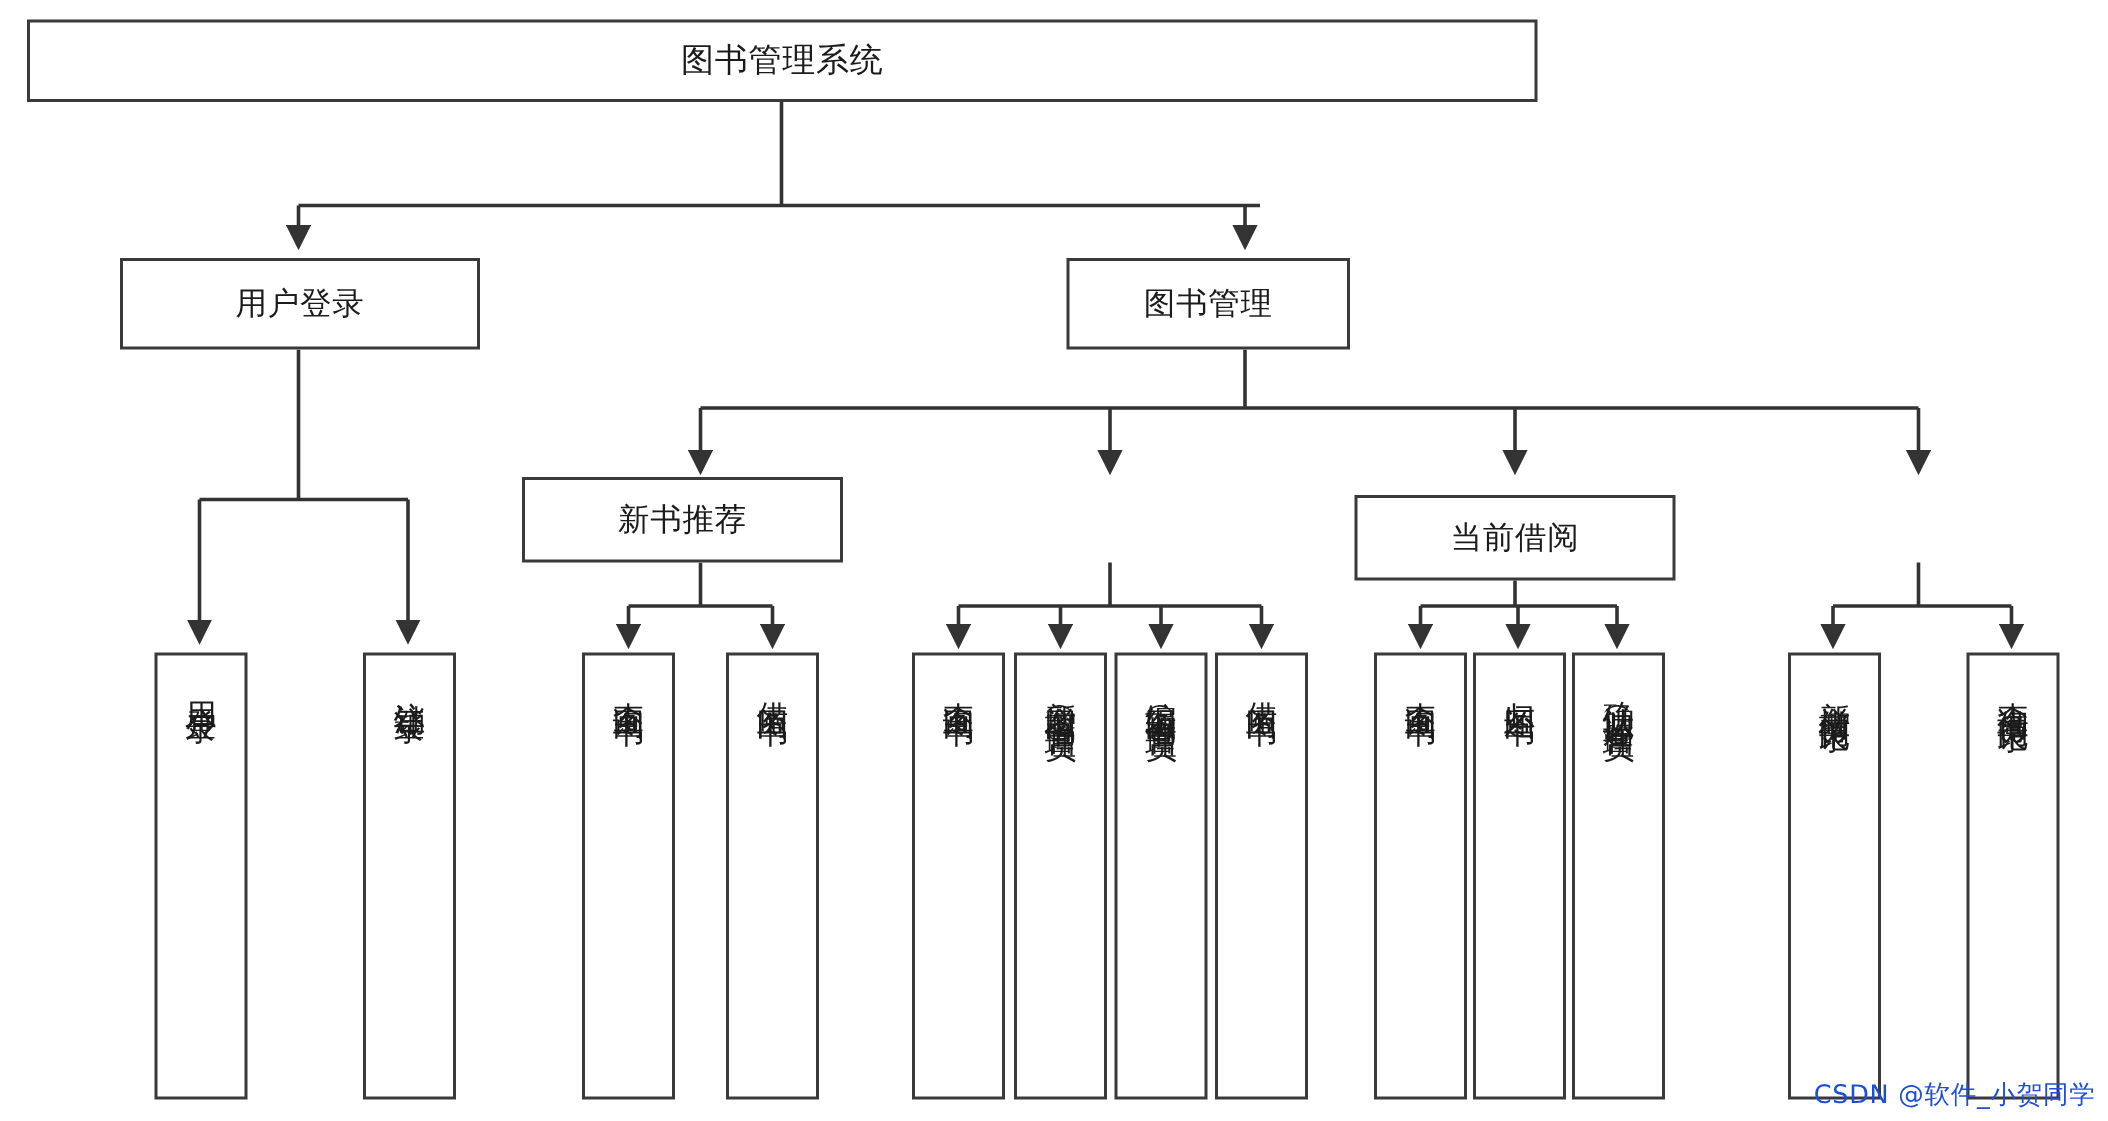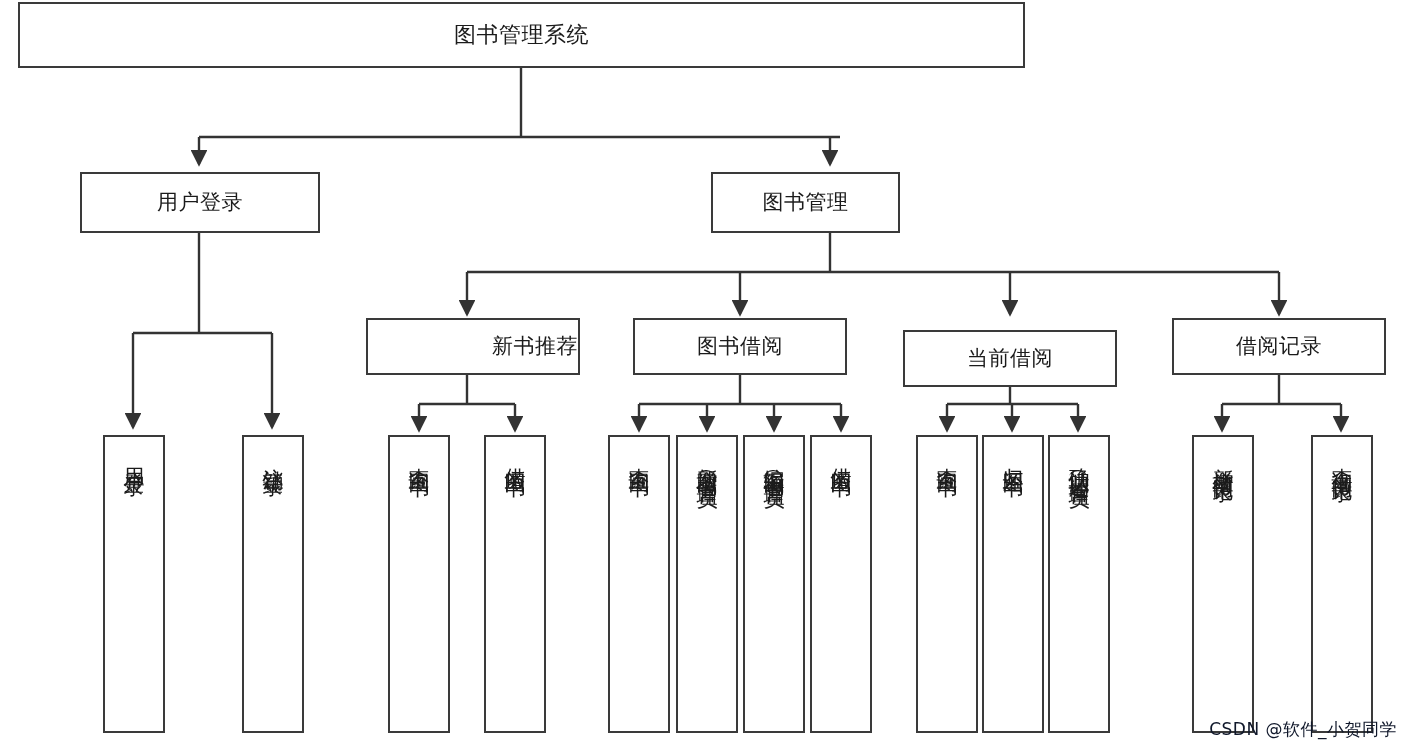--- a/index.html
+++ b/index.html
@@ -60,21 +60,21 @@
     white-space: nowrap;
   }
   .node.root .label {
     font-size: 22px;
   }
   #watermark {
     position: absolute;
     right: 8px;
     bottom: 6px;
     font-size: 17px;
-    color: #0f172a;
+    color: #1d4ed8;
     letter-spacing: 0.5px;
     white-space: nowrap;
     user-select: none;
   }
 </style>
 </head>
 <body>
 
 <div id="canvas">
 
@@ -121,42 +121,36 @@
       <path d="M 1012 404 L 1012 430" marker-end="url(#arrow)"></path>
       <path d="M 1078 404 L 1078 430" marker-end="url(#arrow)"></path>
 
       <path d="M 1279 375 L 1279 404"></path>
       <path d="M 1222 404 L 1341 404"></path>
       <path d="M 1222 404 L 1222 430" marker-end="url(#arrow)"></path>
       <path d="M 1341 404 L 1341 430" marker-end="url(#arrow)"></path>
     </g>
   </svg>
 
-  <div class="node horiz root" style="left:18px; top:2px; width:1007px; height:66px;">
+  <div class="node horiz root" style="left:18px; top:13px; width:1007px; height:55px;">
     <span class="label">图书管理系统</span>
   </div>
 
   <div class="node horiz" style="left:80px; top:172px; width:240px; height:61px;">
     <span class="label">用户登录</span>
   </div>
   <div class="node horiz" style="left:711px; top:172px; width:189px; height:61px;">
     <span class="label">图书管理</span>
   </div>
 
-  <div class="node horiz" style="left:366px; top:318px; width:214px; height:57px;justify-content:flex-end;">
+  <div class="node horiz" style="left:348px; top:318px; width:214px; height:57px;">
     <span class="label">新书推荐</span>
-  </div>
-  <div class="node horiz" style="left:633px; top:318px; width:214px; height:57px;">
-    <span class="label">图书借阅</span>
   </div>
   <div class="node horiz" style="left:903px; top:330px; width:214px; height:57px;">
     <span class="label">当前借阅</span>
-  </div>
-  <div class="node horiz" style="left:1172px; top:318px; width:214px; height:57px;">
-    <span class="label">借阅记录</span>
   </div>
 
   <div class="node vert" style="left:103px; top:435px; width:62px; height:298px;">
     <span class="label">用户登录</span>
   </div>
   <div class="node vert" style="left:242px; top:435px; width:62px; height:298px;">
     <span class="label">注销登录</span>
   </div>
 
   <div class="node vert" style="left:388px; top:435px; width:62px; height:298px;">

